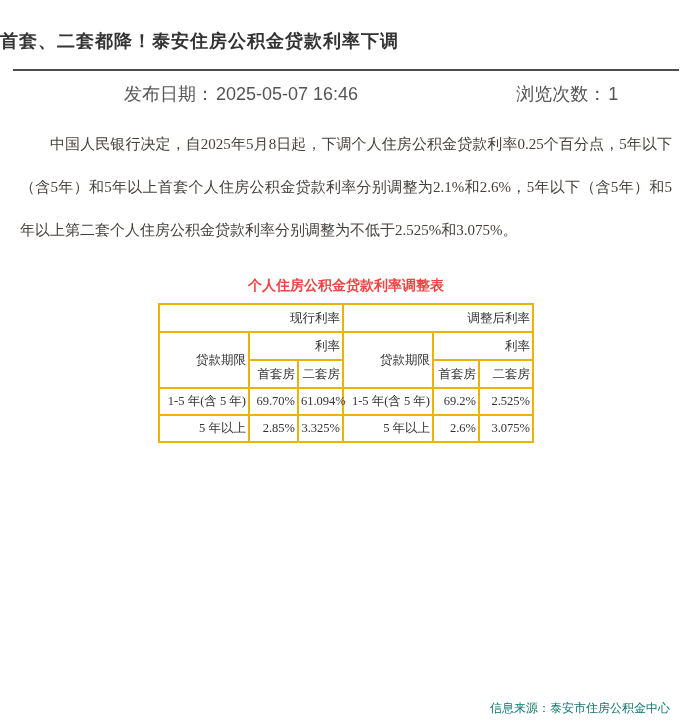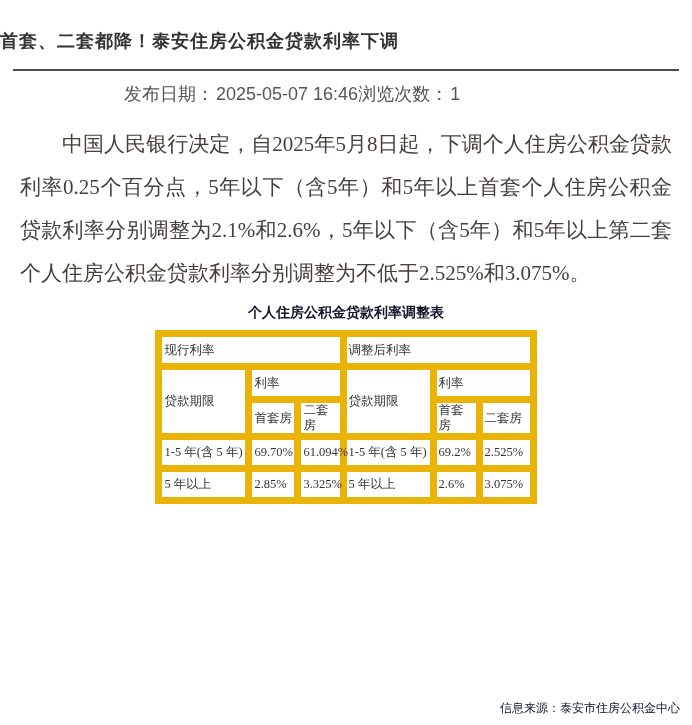--- a/index.html
+++ b/index.html
@@ -25,69 +25,69 @@
     border-top: 2px solid #4c4c4c;
     margin: 16px 13px 0 13px;
   }
   .meta {
     display: flex;
     margin-top: 11px;
     font-size: 18px;
     color: #555555;
   }
   .meta-date { padding-left: 124px; }
-  .meta-views { }
+  .meta-views { margin-left: 158px; }
   .meta .label { color: #555555; }
   .meta .value { color: #555555; margin-left: 2px; }
   .article {
     margin: 17px 20px 0 20px;
     font-family: "Liberation Serif", "DejaVu Serif", serif;
-    font-size: 21px;
+    font-size: 15px;
     line-height: 43px;
     color: #46403d;
     text-align: justify;
   }
   .article p {
     margin: 0;
     text-indent: 2em;
   }
   .table-title {
-    margin-top: 9px;
+    margin-top: 25px;
     text-align: center;
     font-family: "Liberation Serif", "DejaVu Serif", serif;
     font-size: 14px;
     font-weight: bold;
-    color: #0f172a;
+    color: #ef4444;
   }
   table.rates {
     margin: 8px auto 0 auto;
     border-collapse: collapse;
     table-layout: fixed;
     width: 374px;
     font-family: "Liberation Serif", "DejaVu Serif", serif;
     font-size: 12.5px;
     color: #333333;
   }
   table.rates th, table.rates td {
-    border: 7px solid #eab308;
-    text-align: left;
+    border: 2px solid #eab308;
+    text-align: right;
     vertical-align: middle;
     font-weight: normal;
     padding: 0 2px;
     height: 25px;
     line-height: 1.2;
     margin-left: 19px;
   }
   table.rates tr.hdr th { height: 26px; }
   .footer {
     position: absolute;
-    right: 12px;
+    right: 22px;
     bottom: 8px;
     font-size: 12px;
-    color: #0f172a;
+    color: #0f766e;
     font-family: Liberation Sans, sans-serif;
   }
 </style>
 </head>
 <body>
 
 <div class="page">
 
   <div class="title">首套、二套都降！泰安住房公积金贷款利率下调</div>
 

